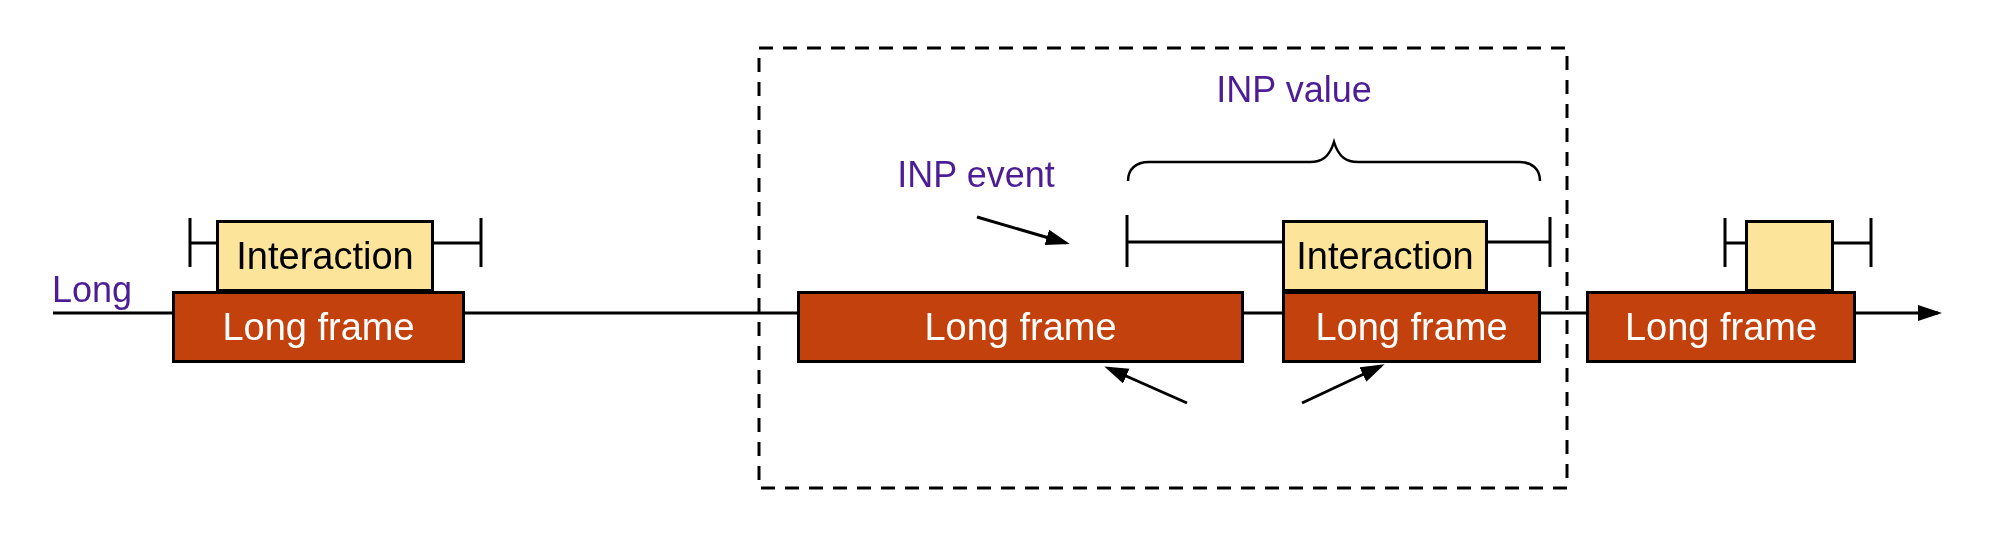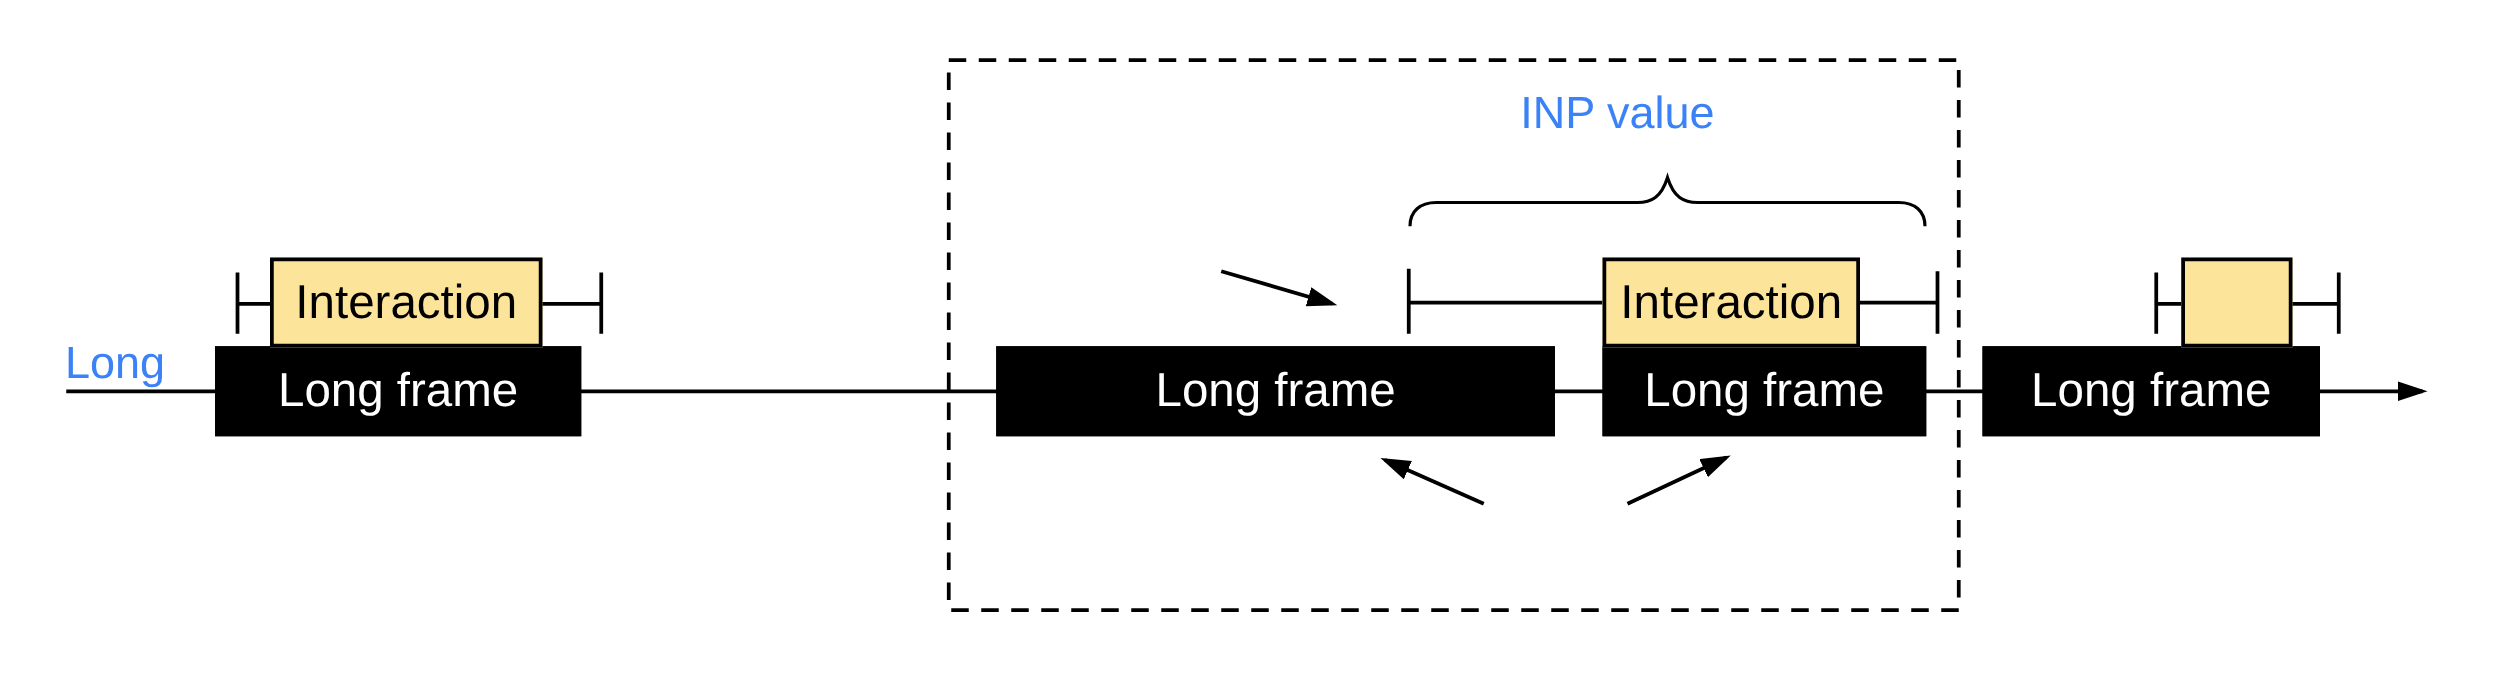--- a/index.html
+++ b/index.html
@@ -11,26 +11,27 @@
     overflow:hidden;
   }
   .layer{position:absolute;left:0;top:0;}
   .box{
     position:absolute;
     box-sizing:border-box;
     border:3px solid #000000;
     display:flex;align-items:center;justify-content:center;
     font-size:38px;line-height:1;
     white-space:nowrap;
+    margin-top:14px;
   }
-  .long-frame{background:#000000;color:#ffffff;}
+  .long-frame{background:#c2410c;color:#ffffff;}
   .interaction{background:#fde49b;color:#000000;}
   .lbl{
     position:absolute;
-    color:#3b82f6;
+    color:#4c1d95;
     font-size:36px;line-height:1.1;
     white-space:nowrap;
   }
   .lbl.centered{text-align:center;}
   svg .stroke{stroke:#000000;fill:none;}
 </style>
 </head>
 <body>
 
 <div class="canvas">
@@ -81,15 +82,16 @@
   </div>
 
   <div class="box long-frame" style="left:1586px;top:277px;width:270px;height:72px;">
     <span>Long frame</span>
   </div>
   <div class="box interaction" style="left:1745px;top:206px;width:89px;height:72px;">
     <span></span>
   </div>
 
   <div class="lbl" style="left:52px;top:270px;">Long</div>
+  <div class="lbl centered" style="left:851px;top:155px;width:250px;">INP event</div>
   <div class="lbl centered" style="left:1169px;top:70px;width:250px;">INP value</div>
 
 </div>
 
 </body></html>

